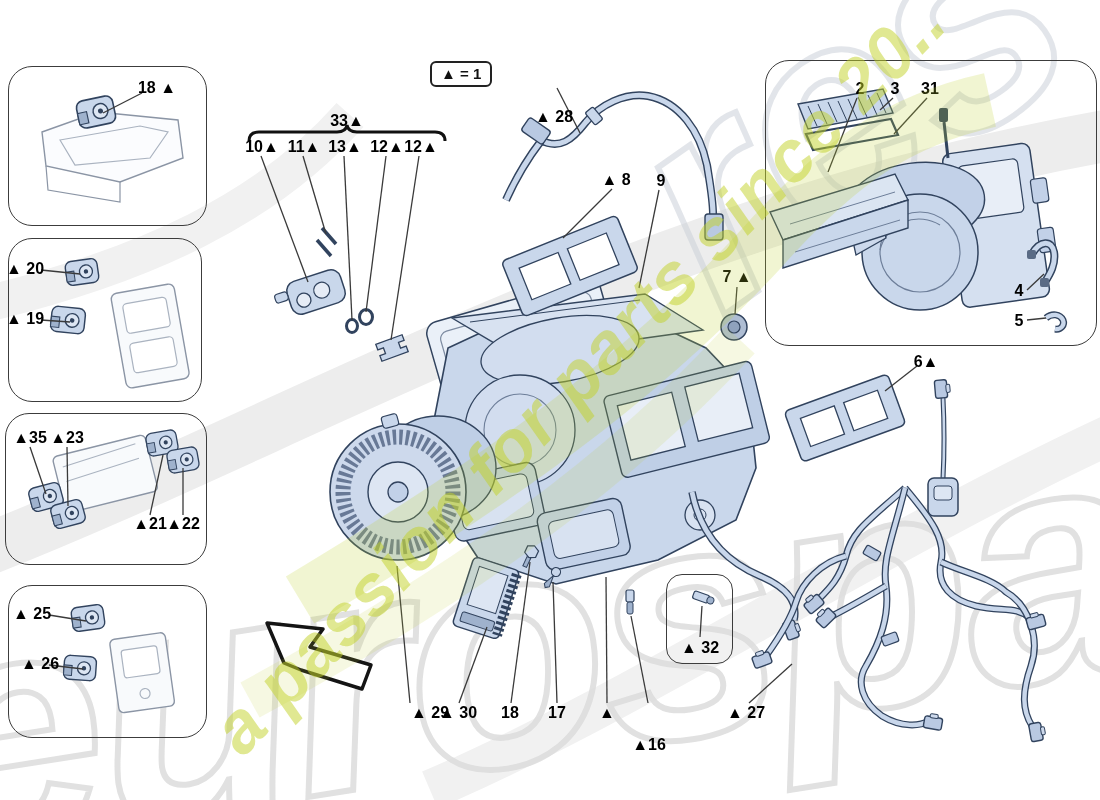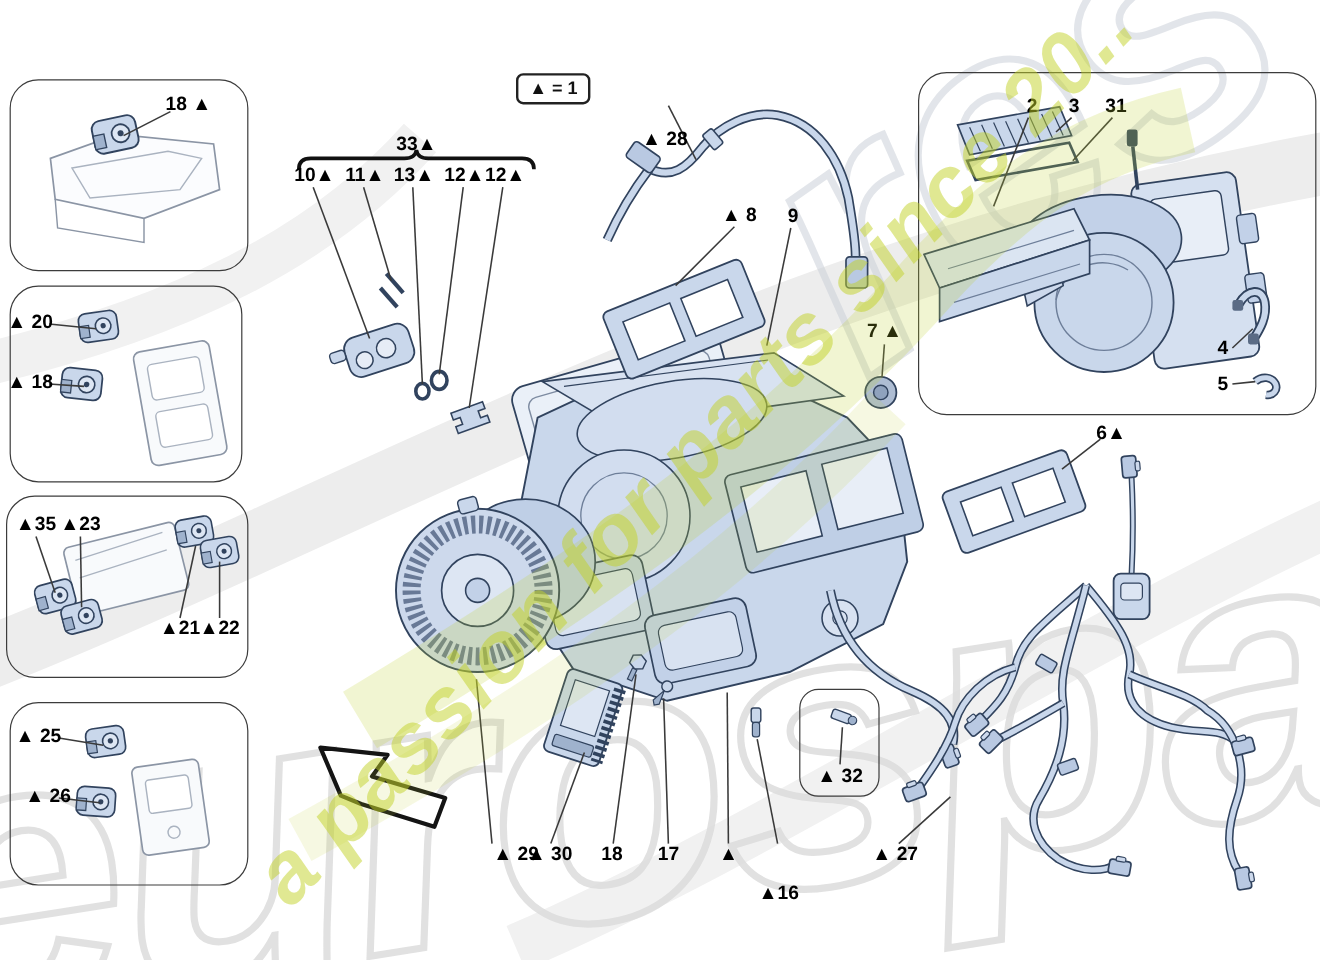--- a/index.html
+++ b/index.html
@@ -317,21 +317,21 @@
       <line x1="749" y1="703" x2="792" y2="664"></line>
     </g>
   </svg>
 
   <div class="legend-box">
     <span>▲ = 1</span>
   </div>
 
   <div class="callout" style="left:157px;top:88px;">18 ▲</div>
   <div class="callout" style="left:25px;top:269px;">▲ 20</div>
-  <div class="callout" style="left:25px;top:319px;">▲ 18</div>
+  <div class="callout" style="left:25px;top:319px;">▲ 19</div>
   <div class="callout" style="left:30px;top:438px;">▲35</div>
   <div class="callout" style="left:67px;top:438px;">▲23</div>
   <div class="callout" style="left:150px;top:524px;">▲21</div>
   <div class="callout" style="left:183px;top:524px;">▲22</div>
   <div class="callout" style="left:32px;top:614px;">▲ 25</div>
   <div class="callout" style="left:40px;top:664px;">▲ 26</div>
   <div class="callout" style="left:347px;top:121px;">33▲</div>
   <div class="callout" style="left:262px;top:147px;">10▲</div>
   <div class="callout" style="left:304px;top:147px;">11▲</div>
   <div class="callout" style="left:345px;top:147px;">13▲</div>

